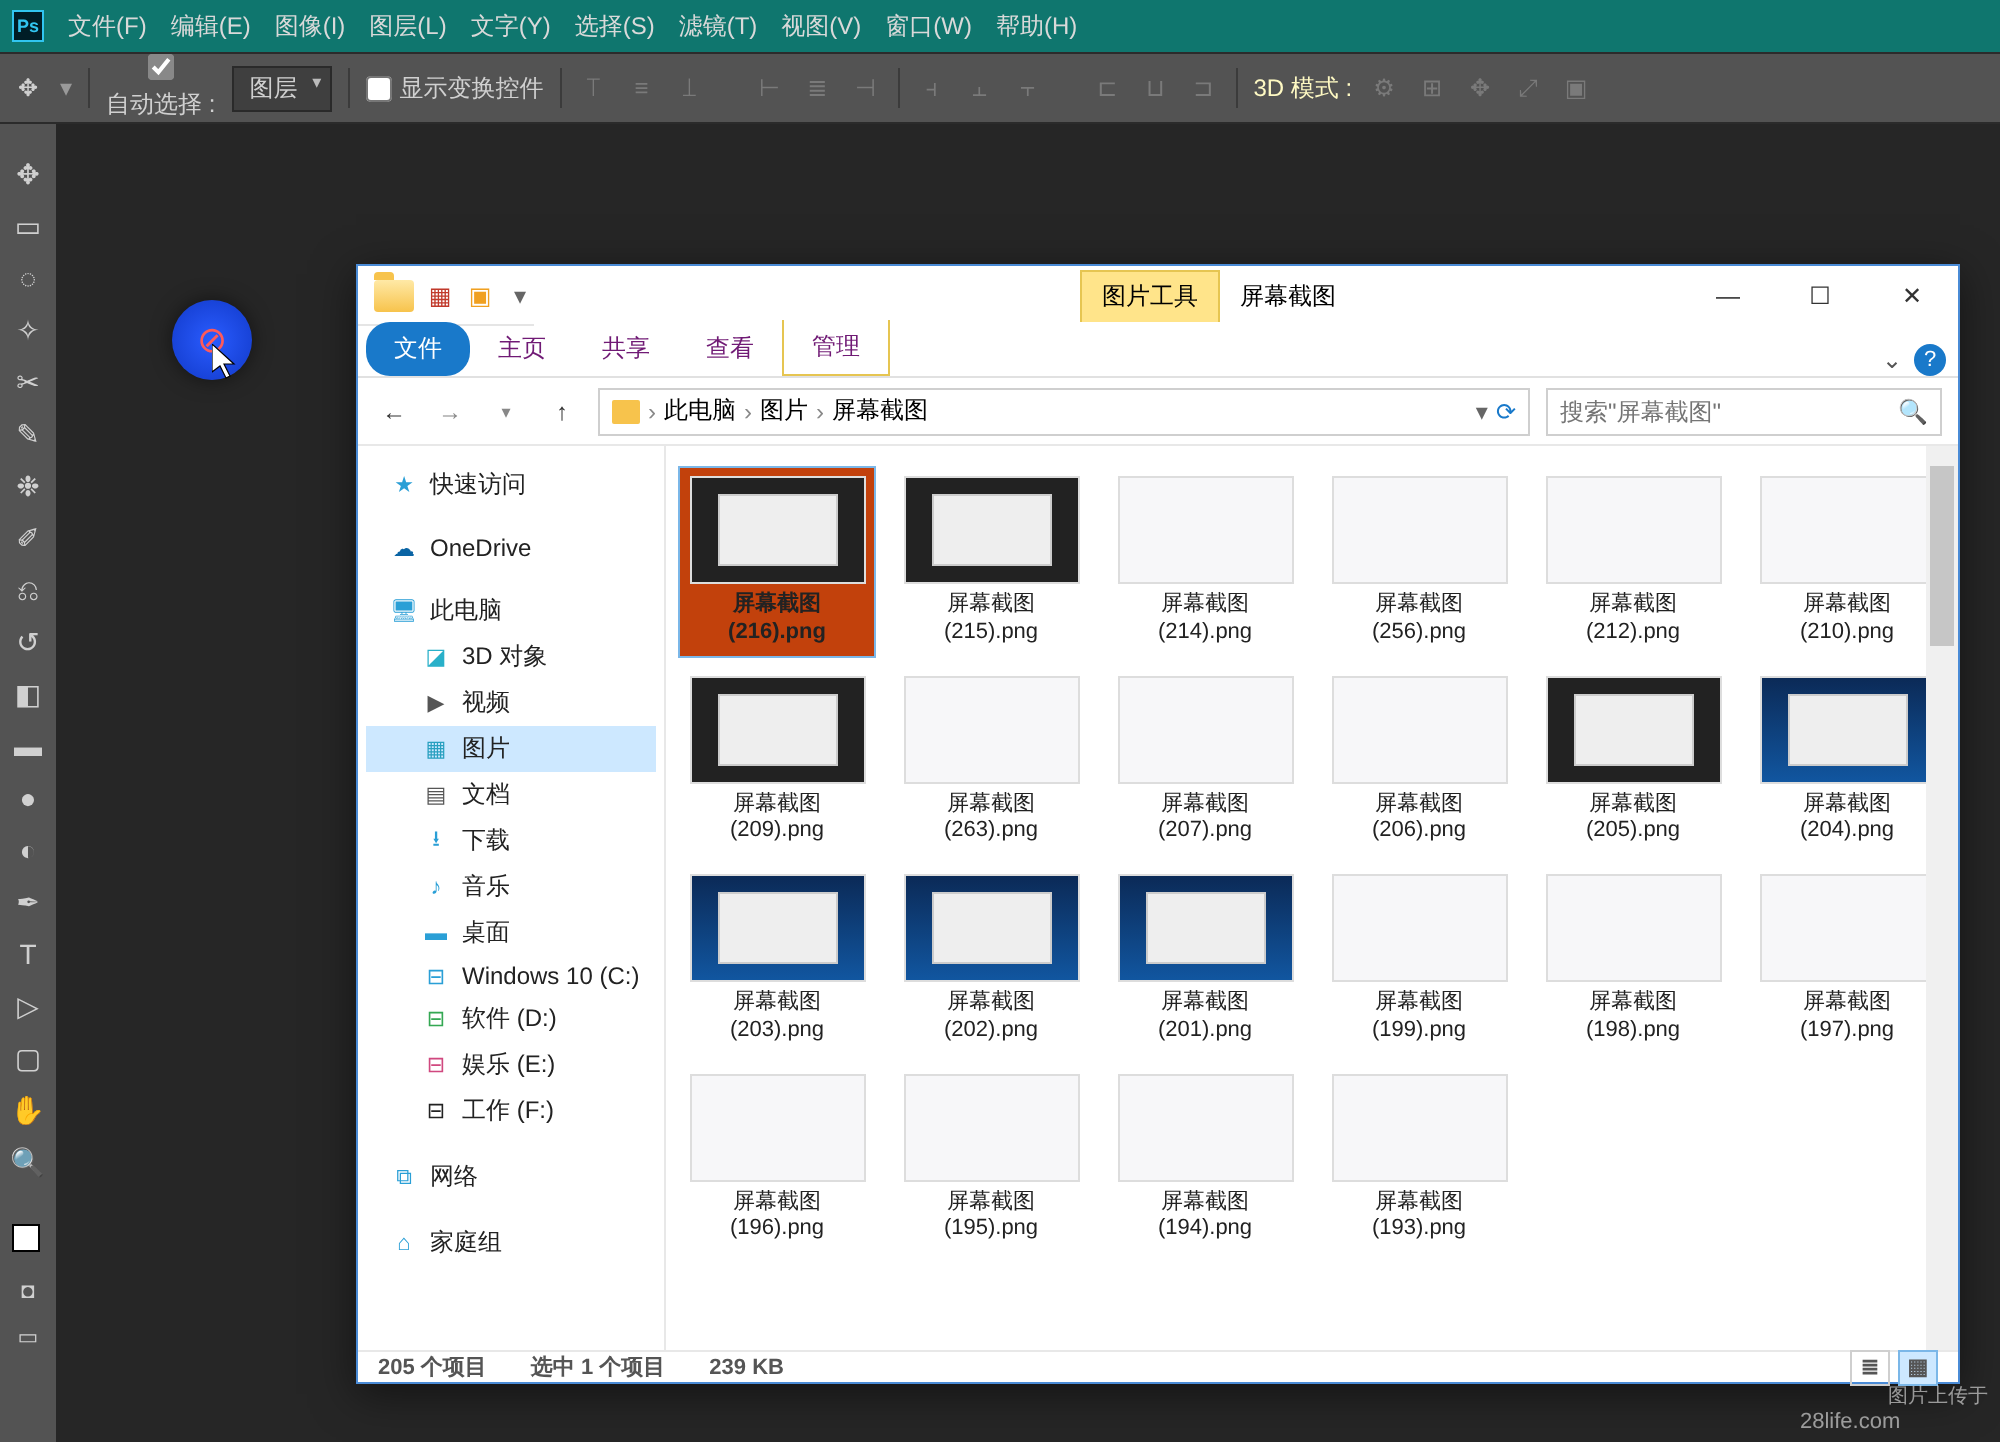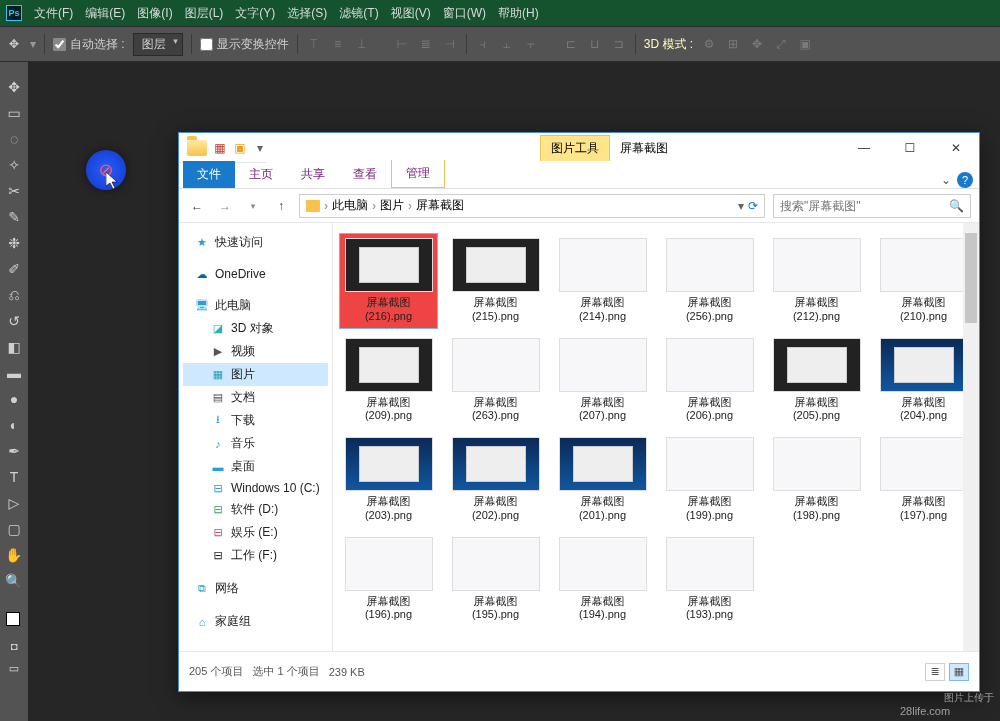--- a/index.html
+++ b/index.html
@@ -1,19 +1,19 @@
 <!DOCTYPE html>
 <html><head>
   <meta charset="utf-8">
   <style>
     * { margin: 0; padding: 0; box-sizing: border-box; font-family: "Microsoft YaHei", sans-serif; }
     body { width:1000px; height:721px; background:#535353; overflow:hidden; position:relative; }
 
     
-    .ps-menubar { display:flex; align-items:center; height:26px; background:#14532d; color:#d9d9d9; font-size:12px; padding-left:6px; gap:12px; }
+    .ps-menubar { display:flex; align-items:center; height:26px; background:#0f766e; color:#d9d9d9; font-size:12px; padding-left:6px; gap:12px; }
     .ps-menubar .ps-logo { width:16px; height:16px; background:#001d26; border:1px solid #31c5f0; display:flex; align-items:center; justify-content:center; font-size:9px; color:#31c5f0; font-weight:bold; }
     .ps-menubar .menu-item { cursor:default; }
 
     
     .ps-options { display:flex; align-items:center; height:36px; background:#535353; border-top:1px solid #2b2b2b; border-bottom:1px solid #2b2b2b; color:#d0d0d0; font-size:12px; gap:8px; padding-left:6px; }
     .ps-options .move-icon { width:16px; height:16px; display:flex; align-items:center; justify-content:center; }
     .ps-options .sep { width:1px; height:20px; background:#3b3b3b; }
     .ps-options input[type=checkbox]{ accent-color:#888; }
     .ps-options .dropdown { background:#3f3f3f; border:1px solid #2a2a2a; padding:2px 16px 2px 8px; position:relative; min-width:48px; }
     .ps-options .dropdown::after{content:"▾"; position:absolute; right:4px; top:2px; font-size:9px; color:#bbb;}
@@ -44,21 +44,21 @@
     .ex-titlebar .qat { width:14px; height:14px; display:inline-flex; align-items:center; justify-content:center; }
     .ex-titlebar .folder-ic{ width:20px; height:16px; background:linear-gradient(#ffe9a6,#f7c34c); border-radius:2px; position:relative;}
     .ex-titlebar .folder-ic::before{content:""; position:absolute; top:-4px; left:0; width:10px; height:4px; background:#f7c34c; border-radius:2px 2px 0 0;}
     .ex-titlebar .pink-tab{ background:#ffe48a; padding:4px 10px; border:1px solid #e6c551; border-bottom:none; margin-left:auto; position:relative; left:0; }
     .context-title { padding:4px 10px; }
     .ex-winbtns { margin-left:auto; display:flex; }
     .ex-winbtns .wb { width:46px; height:30px; display:flex; align-items:center; justify-content:center; font-size:12px; color:#333; }
 
     .ex-ribbon-tabs { height:26px; display:flex; align-items:flex-end; font-size:12px; border-bottom:1px solid #e1e1e1; padding-left:4px; position:relative; }
     .ex-ribbon-tabs .rtab { padding:5px 14px; color:#701a75; }
-    .ex-ribbon-tabs .rtab.active { background:#1979ca; color:#fff; }
+    .ex-ribbon-tabs .rtab.active { background:#1979ca; color:#fff;border-radius:12px; }
     .ex-ribbon-tabs .rtab.context { border:1px solid #e6c551; border-top:none; background:#fff;}
     .ex-ribbon-tabs .chev { margin-left:auto; margin-right:6px; color:#555; display:flex; align-items:center; gap:6px;}
     .ex-ribbon-tabs .helpq{ width:16px; height:16px; border-radius:50%; background:#1979ca; color:#fff; display:flex;align-items:center;justify-content:center; font-size:11px;}
 
     .ex-addrbar { height:34px; display:flex; align-items:center; gap:8px; padding:0 8px; font-size:12px; border-bottom:1px solid #e8e8e8; }
     .ex-addrbar .navbtn { width:20px; height:20px; display:flex; align-items:center; justify-content:center; color:#888; }
     .ex-addrbar .navbtn.active{color:#333;}
     .ex-addrbar .crumbs { flex:1; border:1px solid #cfcfcf; height:24px; display:flex; align-items:center; padding:0 6px; gap:4px; }
     .ex-addrbar .crumbs .cic{ width:14px; height:12px; background:#f7c34c; border-radius:1px; }
     .ex-addrbar .crumbs .sep{color:#888;}
@@ -74,30 +74,30 @@
     .ex-tree .tic{width:14px;height:14px;display:inline-flex;align-items:center;justify-content:center;font-size:11px;}
     .ic-star{color:#2a9fd6;} .ic-cloud{color:#0a64a4;} .ic-pc{color:#2a9fd6;}
     .ic-3d{color:#29b0c9;} .ic-vid{color:#555;} .ic-pic{color:#29a0c0;} .ic-doc{color:#555;}
     .ic-dl{color:#2a9fd6;} .ic-mus{color:#2a9fd6;} .ic-desk{color:#2a9fd6;}
     .ic-c{color:#2a9fd6;} .ic-d{color:#34a853;} .ic-e{color:#d0487f;}
     .ic-net{color:#2a9fd6;} .ic-hg{color:#2a9fd6;}
 
     .ex-files { flex:1; overflow:auto; padding:10px 6px 4px 6px; position:relative;}
     .file-grid { display:grid; grid-template-columns:repeat(6, 1fr); gap:4px 8px; }
     .file-item { display:flex; flex-direction:column; align-items:center; padding:4px; font-size:11px; text-align:center; border:1px solid transparent;}
-    .file-item.sel { background:#ef4444; border:1px solid #7bb7e8;}
+    .file-item.sel { background:#c2410c; border:1px solid #7bb7e8;font-weight:bold;}
     .file-item .thumb { width:88px; height:54px; background:#222; border:1px solid #ddd; margin-bottom:4px; display:flex; align-items:center; justify-content:center; overflow:hidden; font-size:8px; color:#888;}
     .file-item .thumb.light{background:#f7f7f9;}
     .file-item .thumb.desk{background:linear-gradient(#0b2a57,#1156a0);}
     .file-item .thumb .inner{ width:60px; height:36px; background:#eee; border:1px solid #ccc;}
     .file-item .fname{line-height:1.25; color:#222; max-width:94px;}
     .scrollbar { position:absolute; right:0; top:0; bottom:0; width:16px; background:#f0f0f0; }
     .scrollbar .sthumb{ position:absolute; left:2px; right:2px; top:10px; height:90px; background:#c6c6c6;}
 
-    .ex-status { height:40px; border-top:1px solid #e8e8e8; display:flex; align-items:center; font-size:11px; color:#555; padding:0 10px; gap:9px;}
+    .ex-status { height:16px; border-top:1px solid #e8e8e8; display:flex; align-items:center; font-size:11px; color:#555; padding:0 10px; gap:22px;font-weight:bold;}
     .ex-status .view-icons{margin-left:auto; display:flex; gap:4px;}
     .ex-status .vi{width:20px;height:18px; border:1px solid #cfcfcf; display:flex;align-items:center;justify-content:center;}
     .ex-status .vi.active{background:#cde8ff;border-color:#7bb7e8;}
 
     .watermark { position:absolute; right:6px; bottom:4px; font-size:11px; color:rgba(255,255,255,.55); }
     .watermark .cn{font-size:10px;padding-left:44px;}
   </style>
 </head>
 <body>
 
@@ -114,21 +114,21 @@
       <span class="menu-item">视图(V)</span>
       <span class="menu-item">窗口(W)</span>
       <span class="menu-item">帮助(H)</span>
     </div>
 </div>
 
 <div class="ps-options">
   <span class="move-icon">✥</span>
   <span style="color:#999">▾</span>
   <span class="sep"></span>
-  <label style="display:flex;align-items:center;gap:4px;">
+  <label style="display:flex;align-items:center;gap:4px;flex-direction:column;">
     <input type="checkbox" checked="" style="">
     <span>自动选择 :</span>
   </label>
   <span class="dropdown">图层</span>
   <span class="sep"></span>
   <label style="display:flex;align-items:center;gap:4px;">
     <input type="checkbox" style="">
     <span>显示变换控件</span>
   </label>
   <span class="sep"></span>

